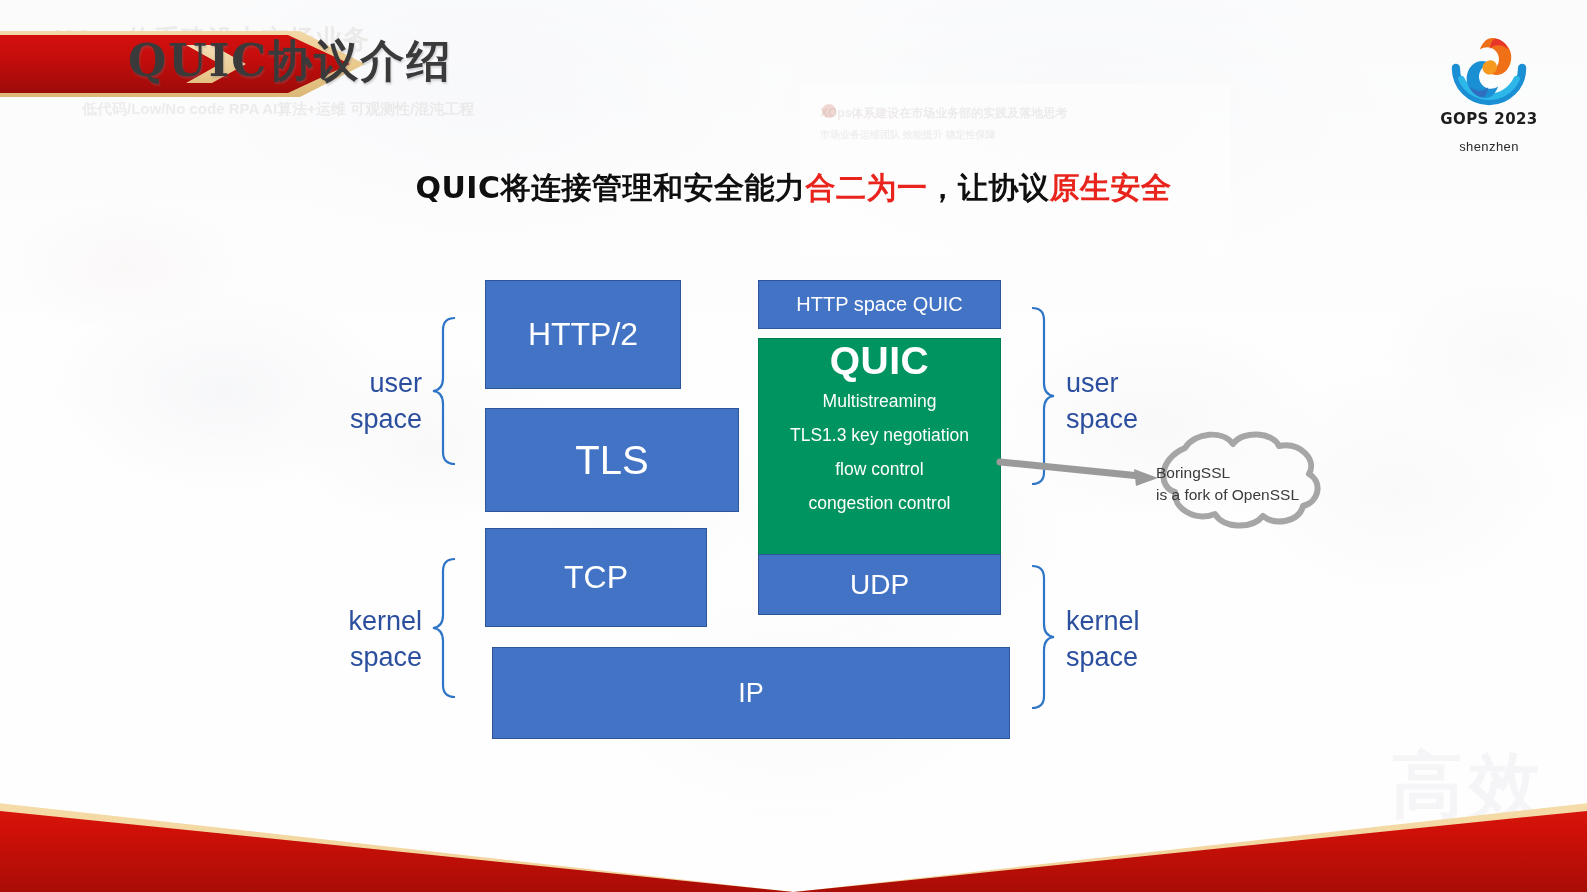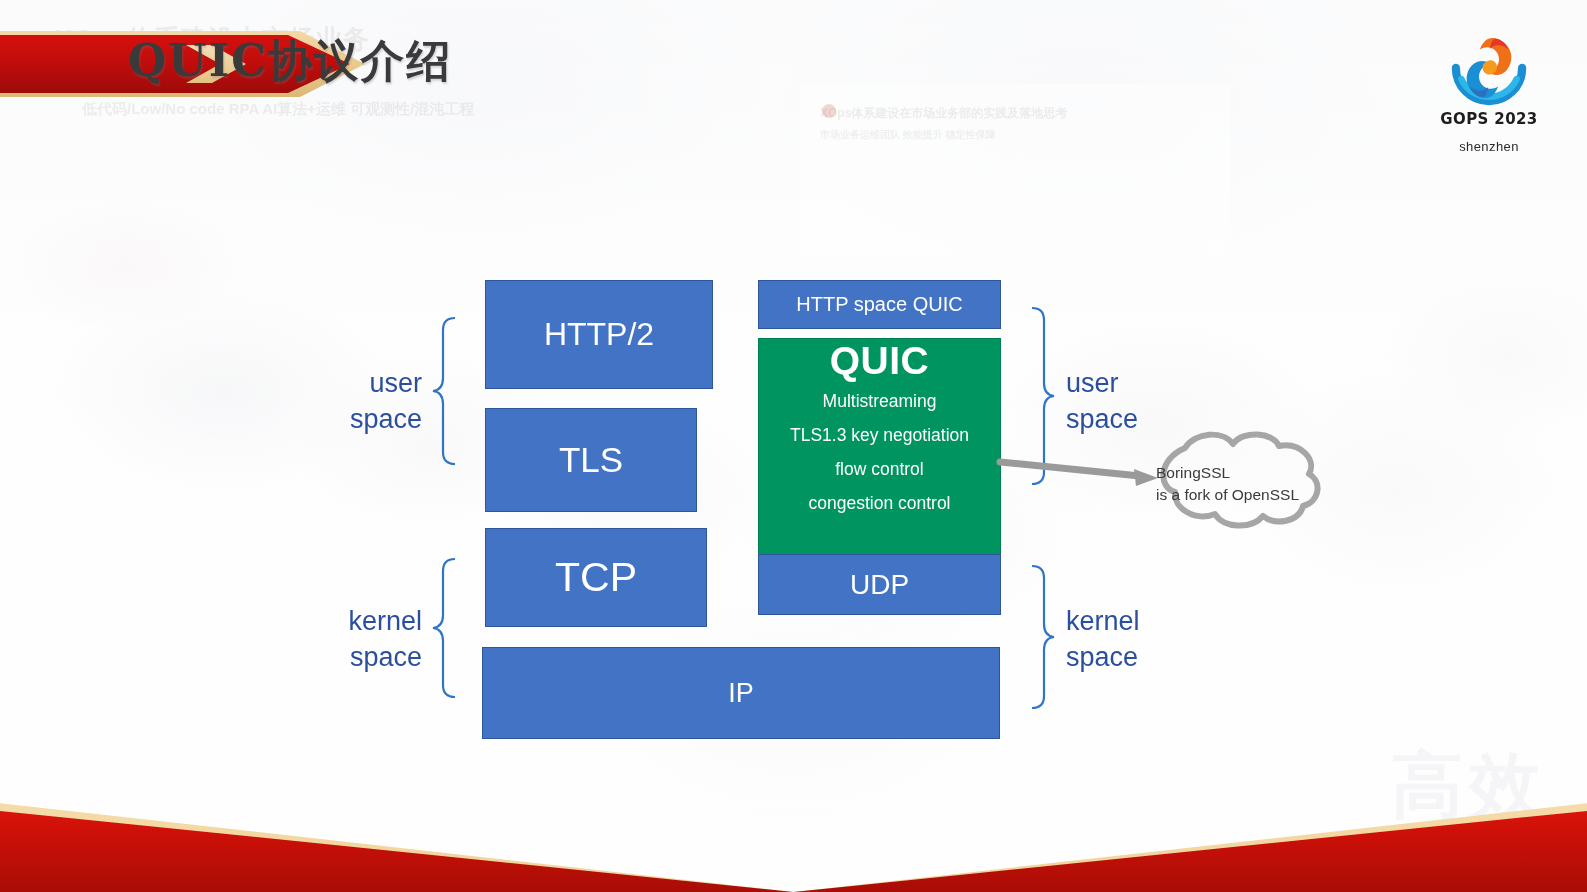--- a/index.html
+++ b/index.html
@@ -125,24 +125,24 @@
 
   
   .dbox {
     position: absolute;
     display: flex; align-items: center; justify-content: center;
     color: #ffffff;
     background: #4273c4;
     border: 1.5px solid #2d5599;
     font-family: "Liberation Sans", sans-serif;
   }
-  .box-http2 { left: 485px; top: 280px;  width: 228px; height: 109px; font-size: 32px; }
-  .box-tls   { left: 485px; top: 408px;  width: 212px; height: 104px; font-size: 35px; }
-  .box-tcp   { left: 485px; top: 528px;  width: 222px; height: 99px;  font-size: 41px; }
-  .box-ip    { left: 482px; top: 647px;  width: 518px; height: 92px;  font-size: 27px; }
+  .box-http2 { left: 485px; top: 280px;  width: 196px; height: 109px; font-size: 32px; }
+  .box-tls   { left: 485px; top: 408px;  width: 254px; height: 104px; font-size: 40px; }
+  .box-tcp   { left: 485px; top: 528px;  width: 222px; height: 99px;  font-size: 32px; }
+  .box-ip    { left: 492px; top: 647px;  width: 518px; height: 92px;  font-size: 27px; }
   .box-hoq   { left: 758px; top: 280px;  width: 243px; height: 49px;  font-size: 20px; }
   .box-udp   { left: 758px; top: 554px;  width: 243px; height: 61px;  font-size: 28px; }
 
   .box-quic {
     position: absolute; left: 758px; top: 338px; width: 243px; height: 218px;
     background: #009460; border: 1.5px solid #007f52;
     color: #fff;
     display: flex; flex-direction: column; align-items: center;
   }
   .quic-title { font-size: 39px; font-weight: 700; letter-spacing: .5px; line-height: 1.15; }
@@ -209,20 +209,21 @@
       <path d="M57 18 C72 22 78 36 72 48 C67 58 56 60 50 55 C58 52 63 44 60 36 C57 28 48 25 40 30 C44 20 50 16 57 18 Z" fill="#f07018"></path>
       <path d="M57 18 C64 19 69 24 71 30 C64 24 56 24 51 29 C52 22 54 19 57 18 Z" fill="#e8372a"></path>
       <path d="M43 82 C28 78 22 64 28 52 C33 42 44 40 50 45 C42 48 37 56 40 64 C43 72 52 75 60 70 C56 80 50 84 43 82 Z" fill="#1b8fd4"></path>
       <path d="M43 82 C36 81 31 76 29 70 C36 76 44 76 49 71 C48 78 46 81 43 82 Z" fill="#2f6fc0"></path>
       <path d="M46 44 C50 40 56 41 58 46 C60 51 57 56 52 57 C47 58 43 54 43 50 C43 47 44 45 46 44 Z" fill="#f59a1e"></path>
     </svg>
     <div class="logo-l1">GOPS 2023</div>
     <div class="logo-l2">shenzhen</div>
   </div>
 
+  <div class="subtitle"><span>QUIC将连接管理和安全能力</span><span class="hot">合二为一</span><span>，让协议</span><span class="hot">原生安全</span></div>
 
   <div class="dbox box-http2">
       <span>HTTP/2</span>
     </div>
   <div class="dbox box-tls">
       <span>TLS</span>
     </div>
   <div class="dbox box-tcp">
       <span>TCP</span>
     </div>

